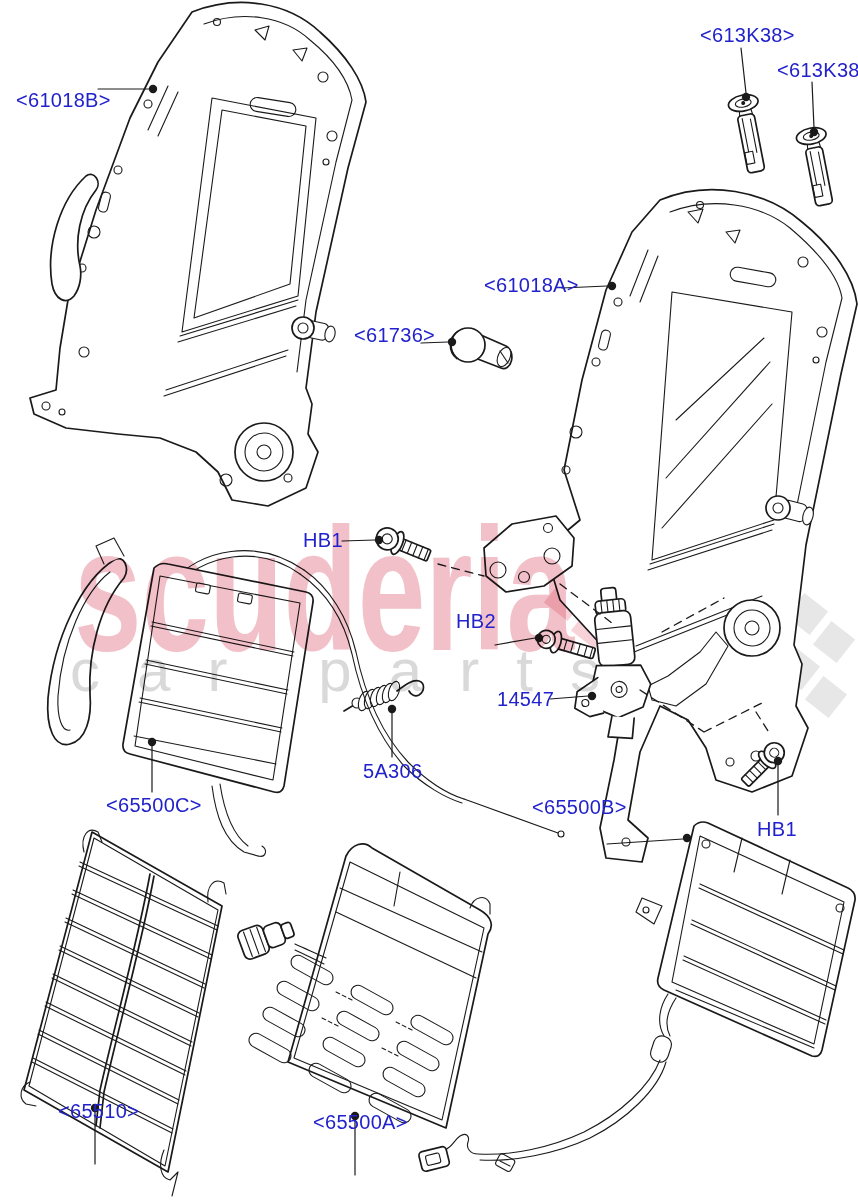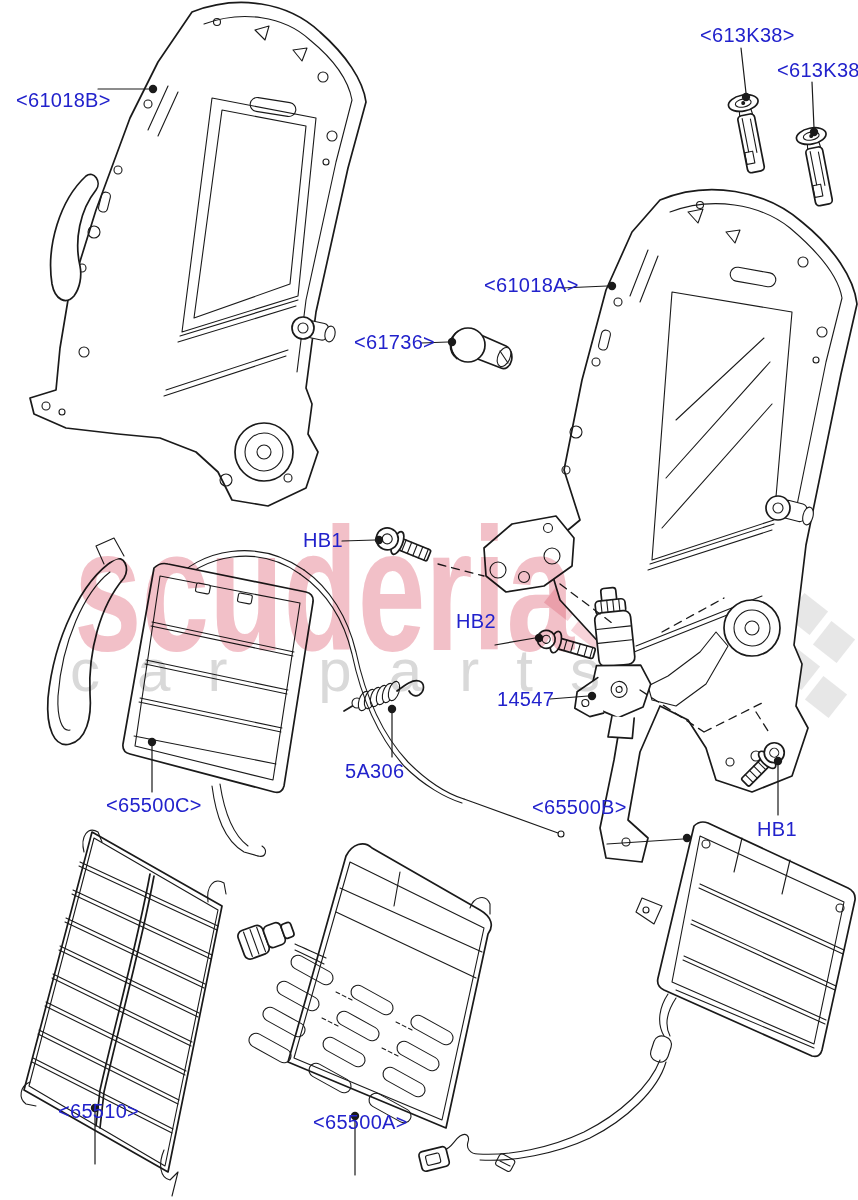--- a/index.html
+++ b/index.html
@@ -320,25 +320,25 @@
   <svg id="wm" width="858" height="1200" viewBox="0 0 858 1200">
     <text class="wm-brand" x="74" y="650" textLength="500" lengthAdjust="spacingAndGlyphs">scuderia</text>
     <text class="wm-tag" x="70" y="691" textLength="530" lengthAdjust="spacing">car parts</text>
   </svg>
 
   <div id="labels">
     <div class="lbl" style="left:16px;top:89px">&lt;61018B&gt;</div>
     <div class="lbl" style="left:700px;top:24px">&lt;613K38&gt;</div>
     <div class="lbl" style="left:777px;top:59px">&lt;613K38&gt;</div>
     <div class="lbl" style="left:484px;top:274px">&lt;61018A&gt;</div>
-    <div class="lbl" style="left:354px;top:331px">&lt;61736&gt;</div>
+    <div class="lbl" style="left:354px;top:324px">&lt;61736&gt;</div>
     <div class="lbl" style="left:303px;top:529px">HB1</div>
     <div class="lbl" style="left:456px;top:610px">HB2</div>
     <div class="lbl" style="left:497px;top:688px">14547</div>
-    <div class="lbl" style="left:345px;top:760px">5A306</div>
+    <div class="lbl" style="left:363px;top:760px">5A306</div>
     <div class="lbl" style="left:106px;top:794px">&lt;65500C&gt;</div>
     <div class="lbl" style="left:532px;top:796px">&lt;65500B&gt;</div>
     <div class="lbl" style="left:757px;top:818px">HB1</div>
     <div class="lbl" style="left:58px;top:1100px">&lt;65510&gt;</div>
     <div class="lbl" style="left:313px;top:1111px">&lt;65500A&gt;</div>
   </div>
 
 </div>
 
 </body></html>

